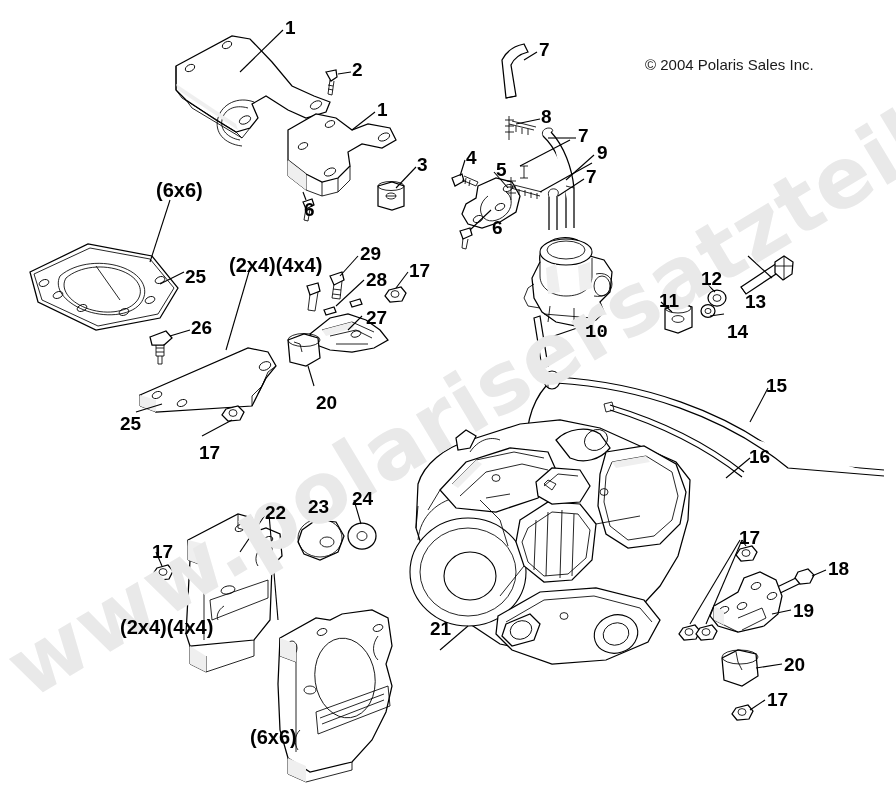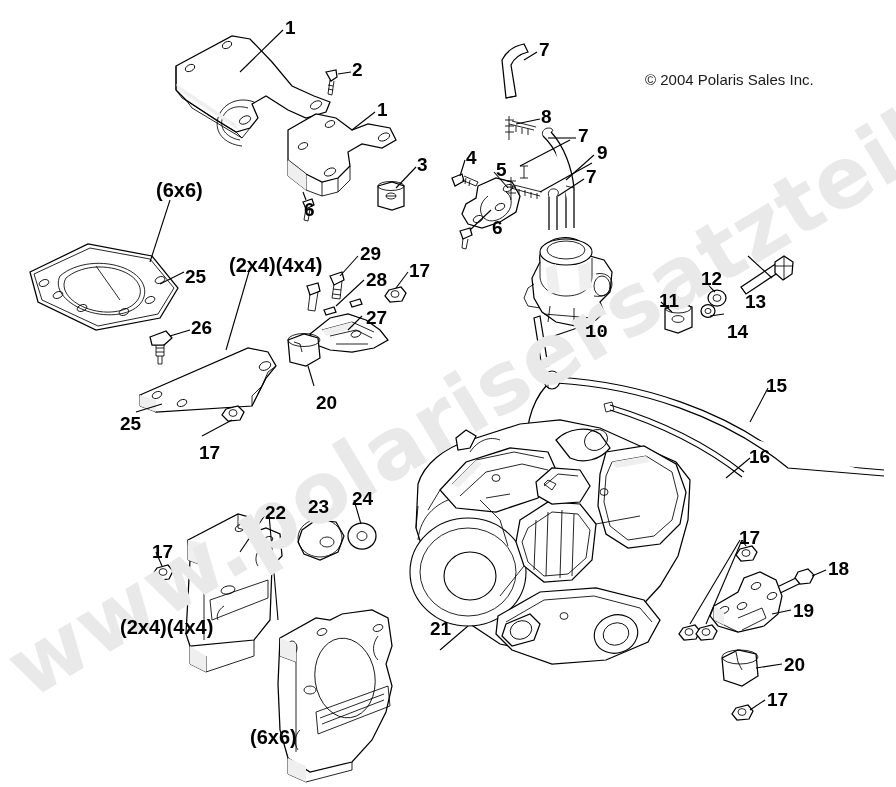--- a/index.html
+++ b/index.html
@@ -53,21 +53,20 @@
     white-space: nowrap;
     line-height: 1;
   }
   .copyright {
     position: absolute;
     font-family: "Liberation Sans", sans-serif;
     font-weight: 400;
     font-size: 15px;
     color: #1a1a1a;
     white-space: nowrap;
-    margin-top: 15px;
   }
   .pt { stroke: #000; stroke-width: 1.25; fill: #fff; }
   .pt-thin { stroke: #000; stroke-width: 0.85; fill: none; }
   .pt-fill { stroke: #000; stroke-width: 1.1; fill: #fff; }
   .shade { stroke: none; fill: #efefef; }
 </style>
 </head>
 <body>
 
 <div id="page">

